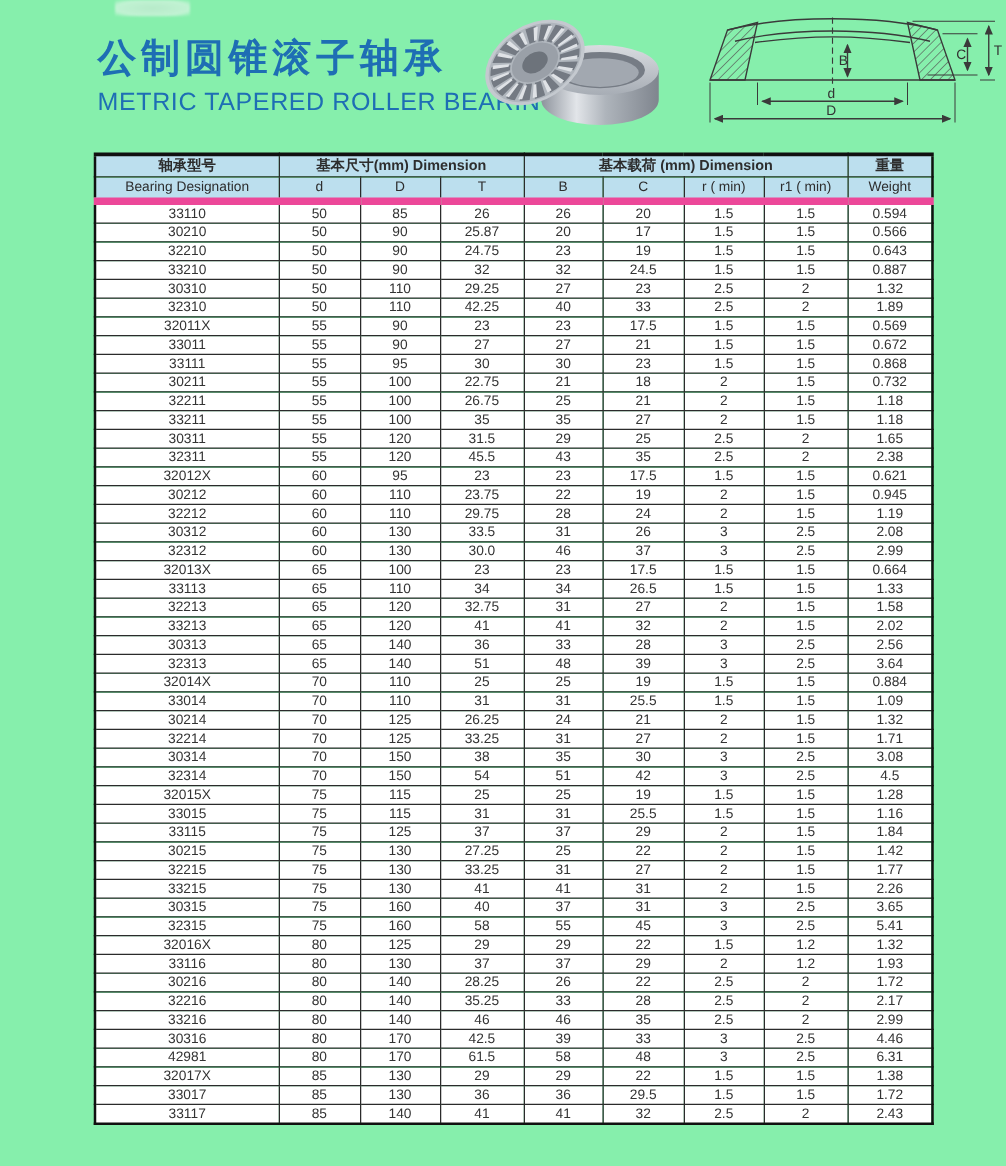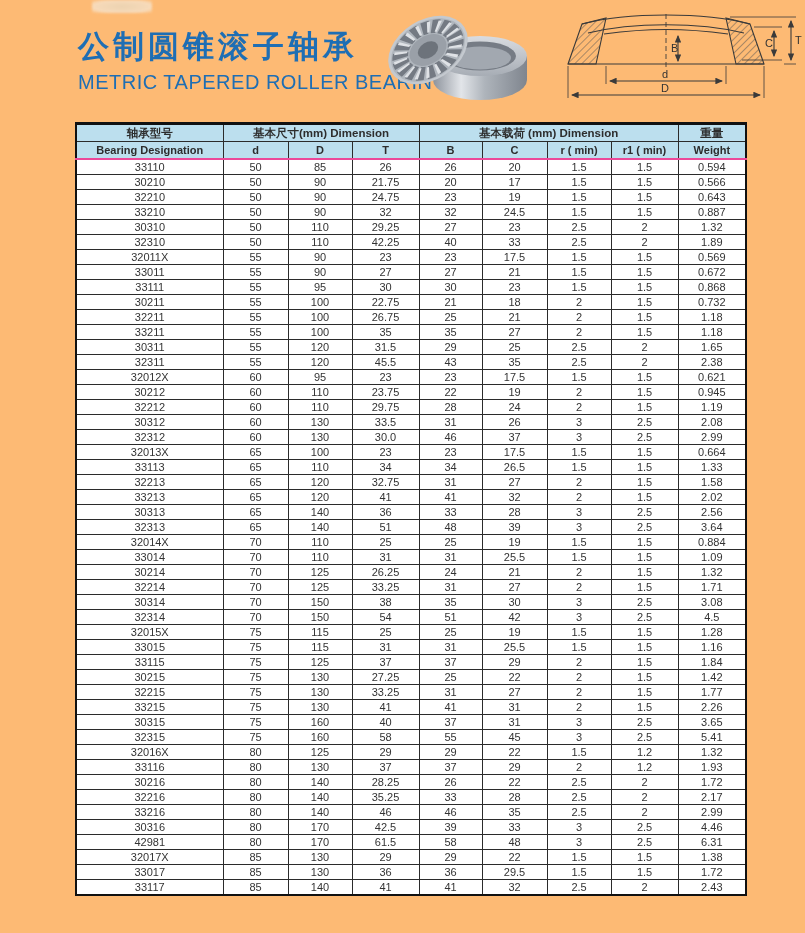--- a/index.html
+++ b/index.html
@@ -1,18 +1,18 @@
 <!DOCTYPE html>
 <html><head>
 <meta charset="utf-8">
 <title>Metric Tapered Roller Bearing</title>
 <style>
   html,body { margin:0; padding:0; background:#ffffff; }
   body { width:805px; height:933px; font-family:"Liberation Sans", sans-serif; color:#2d2d2d; }
-  .page { position:relative; width:805px; height:933px; background:#fdba74; overflow:hidden; }
+  .page { position:relative; width:805px; height:933px; background:#86efac; overflow:hidden; }
 
   .watermark {
     position:absolute; left:92px; top:0; width:60px; height:13px;
     background:radial-gradient(ellipse at center, #dfe7e2 0%, #f3f6f4 70%, transparent 100%);
     filter:blur(1px); opacity:.55;
   }
 
   .titles { position:absolute; left:78px; top:28px; }
   .title-cn {
     margin:0; font-size:31px; font-weight:bold; letter-spacing:4px;
@@ -30,21 +30,21 @@
     position:absolute; left:75px; top:110px; width:670px;
     border-collapse:collapse; table-layout:fixed;
     border:2px solid #111; border-top:3px solid #111;margin-top:12px;
   }
   table.spec th, table.spec td {
     border:1px solid #2b2b2b; text-align:center; vertical-align:middle;
     padding:0; font-size:11px; line-height:13px; overflow:hidden; white-space:nowrap;
   }
   table.spec thead th { background:#bcdfee; height:16px; }
   table.spec thead tr.group-row th { font-weight:bold; font-size:11.5px; }
-  table.spec thead tr.col-row th { font-weight:bold; border-bottom:2px solid #ec4899; }
+  table.spec thead tr.col-row th { font-weight:normal; border-bottom:6px solid #ec4899; }
   table.spec tbody td { height:14px; background:#ffffff; color:#333; }
 
   .diagram-text { font-size:11px; fill:#333; stroke:none; font-family:"Liberation Sans", sans-serif; }
 </style>
 </head>
 <body>
 
 <div class="page">
 
   <div class="watermark"></div>
@@ -180,21 +180,21 @@
           <td>26</td>
           <td>20</td>
           <td>1.5</td>
           <td>1.5</td>
           <td>0.594</td>
         </tr>
         <tr>
           <td>30210</td>
           <td>50</td>
           <td>90</td>
-          <td>21.75</td>
+          <td>25.87</td>
           <td>20</td>
           <td>17</td>
           <td>1.5</td>
           <td>1.5</td>
           <td>0.566</td>
         </tr>
         <tr>
           <td>32210</td>
           <td>50</td>
           <td>90</td>

